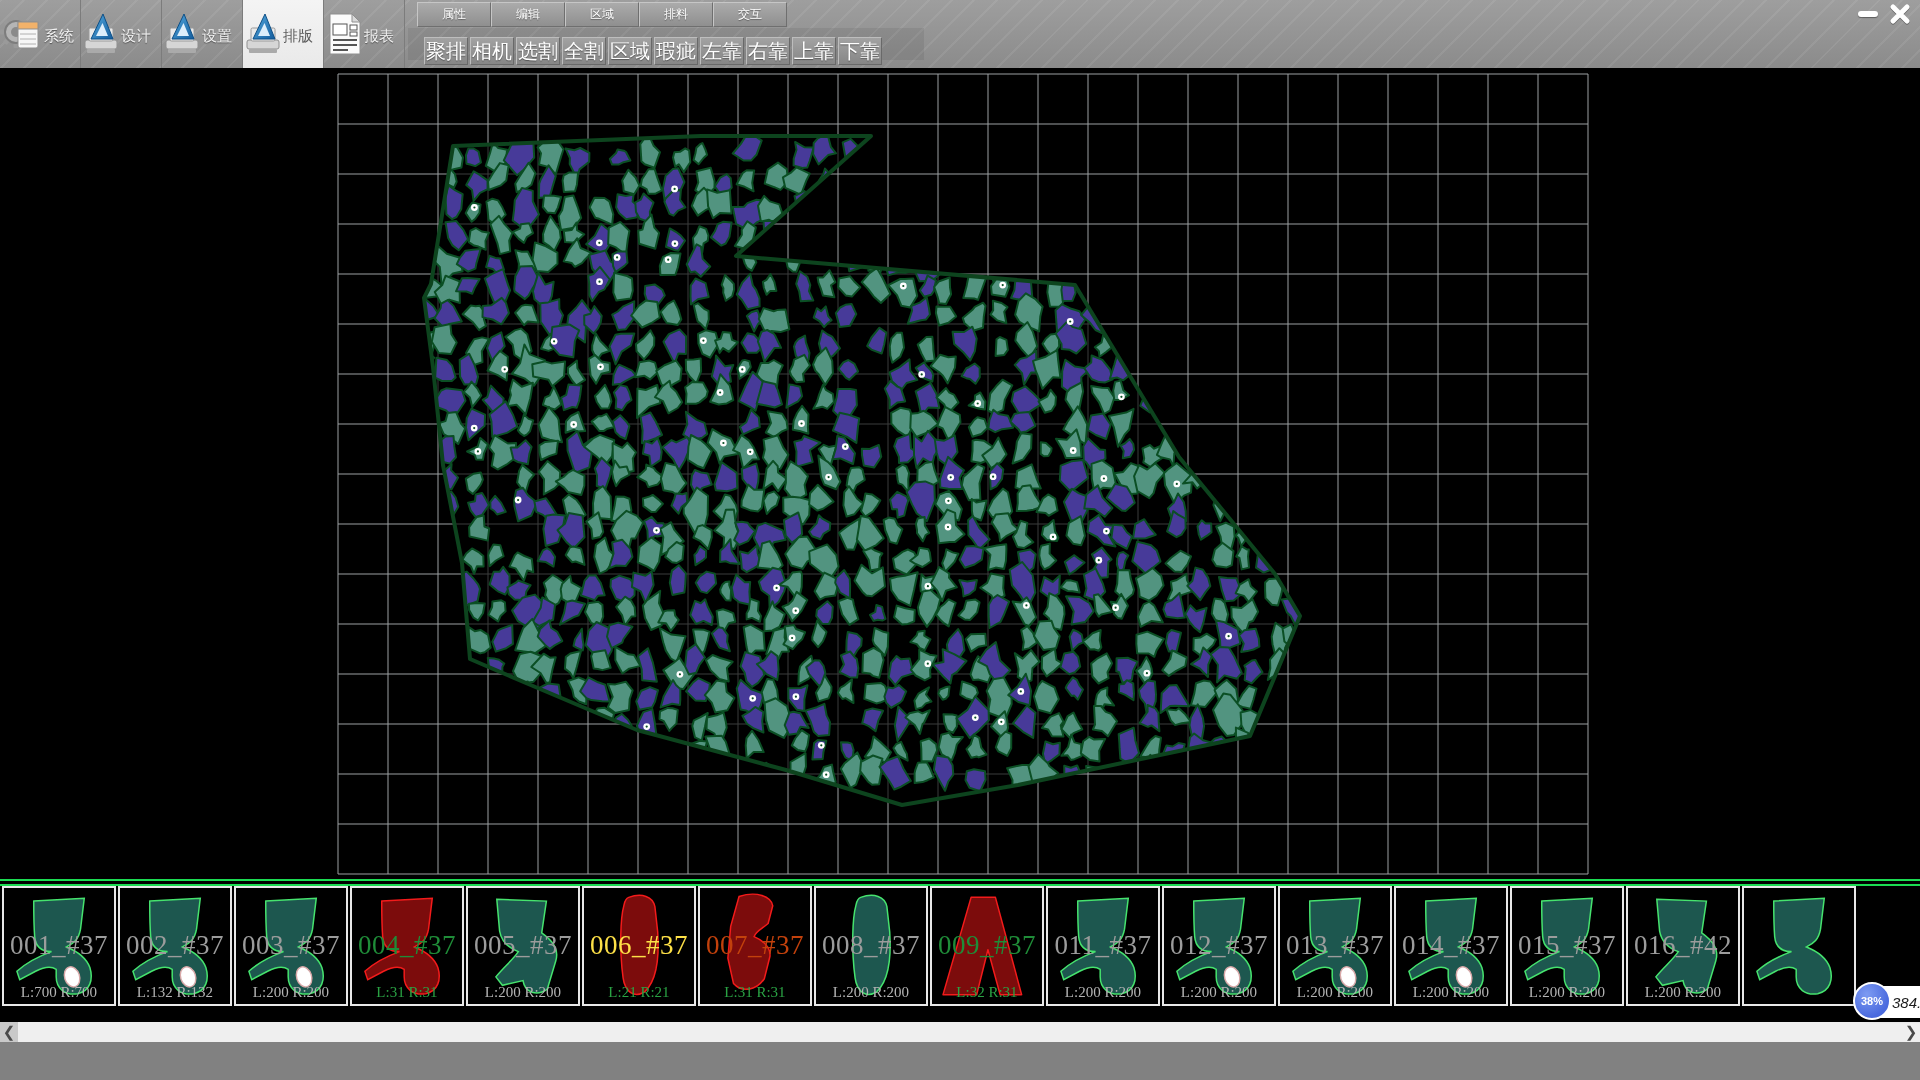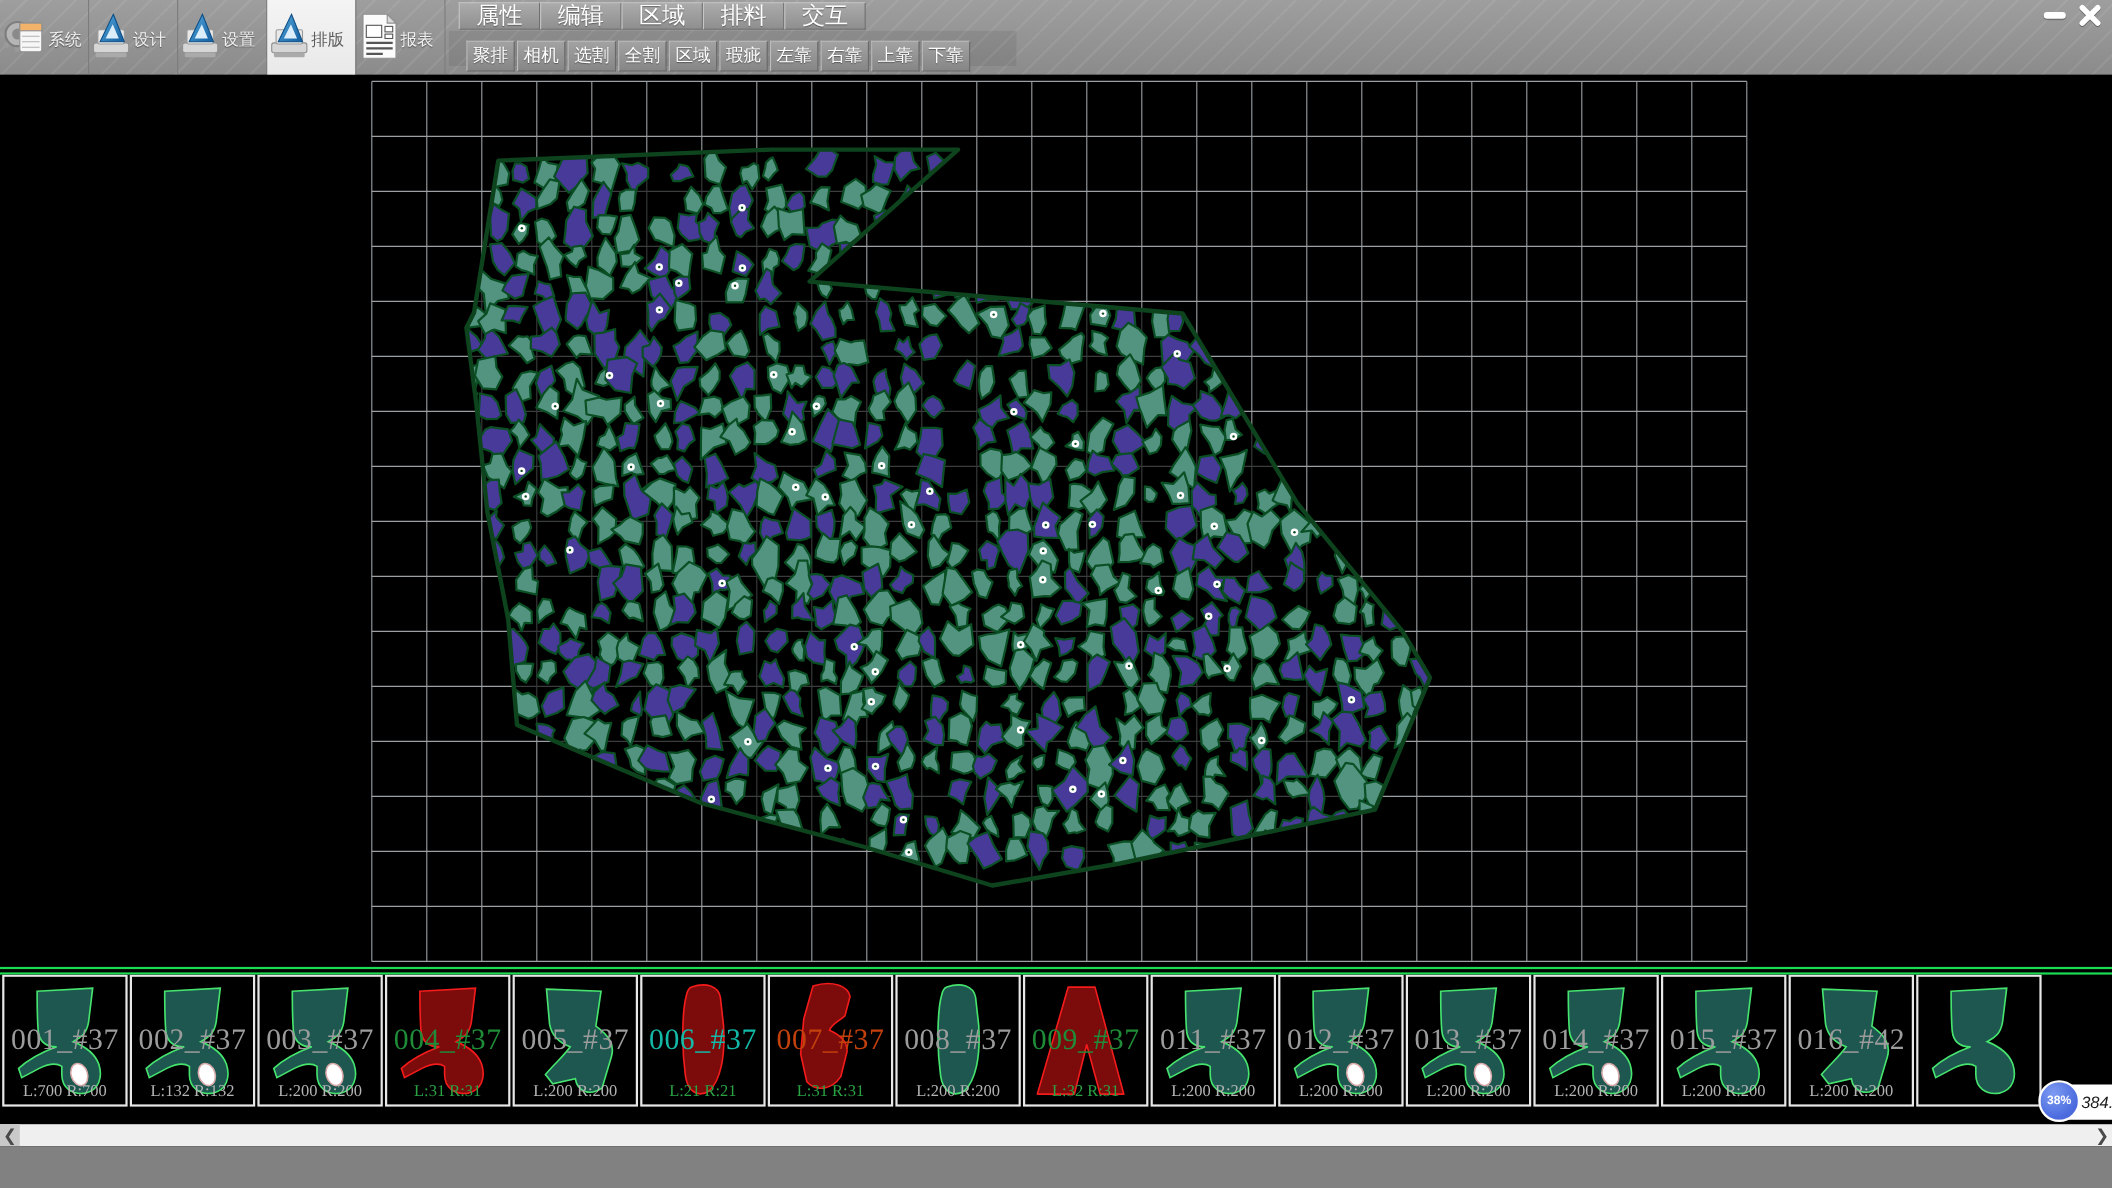--- a/index.html
+++ b/index.html
@@ -17,28 +17,28 @@
   .app-btn{width:81px;height:68px;box-sizing:border-box;border-right:1px solid #7c7c7c;
     display:flex;flex-direction:row;align-items:center;justify-content:flex-start;
     padding-top:3px;cursor:default;}
   .app-btn.active{background:linear-gradient(#f4f4f4,#e9e9e9);}
   .app-btn .lbl{font-size:15px;color:#f2f2f2;text-shadow:0 1px 1px rgba(0,0,0,.45);margin-top:1px;}
   .app-btn.active .lbl{color:#5c5c5c;text-shadow:none;}
   .menubar{position:absolute;left:417px;top:2px;display:flex;}
   .menu-btn{width:74px;height:25px;box-sizing:border-box;
     background:linear-gradient(#ababab,#8f8f8f);
     border:1px solid;border-color:#c6c6c6 #6f6f6f #6f6f6f #c6c6c6;
-    color:#fff;font-size:21px;text-align:center;line-height:23px;
+    color:#fff;font-size:12px;text-align:center;line-height:23px;
     text-shadow:0 1px 1px rgba(0,0,0,.4);}
   .toolstrip{position:absolute;left:408px;top:28px;height:32px;width:500px;
     background:rgba(0,0,0,0.07);display:flex;align-items:center;padding-left:16px;}
   .tool-btn{width:44px;height:28px;margin-right:2px;box-sizing:border-box;
     background:linear-gradient(#a2a2a2,#868686);
     border:1px solid;border-color:#bdbdbd #696969 #696969 #bdbdbd;
-    color:#fff;font-size:16px;text-align:center;line-height:26px;
+    color:#fff;font-size:20px;text-align:center;line-height:26px;
     text-shadow:0 1px 1px rgba(0,0,0,.4);margin-top:13px;}
   .winctl{position:absolute;top:3px;right:6px;display:flex;gap:4px;}
   .winbtn{width:28px;height:21px;display:flex;align-items:center;justify-content:center;}
   .min-glyph{width:20px;height:6px;background:#fff;border-radius:3px;box-shadow:0 1px 1px rgba(0,0,0,.4);}
 
   
   .workarea{position:absolute;left:0;top:68px;width:1920px;height:811px;background:#000;}
   .workarea svg{position:absolute;left:0;top:0;}
 
   
@@ -1303,21 +1303,21 @@
         <svg width="110" height="116" viewBox="0 0 110 124">
          <path d="M27,12 L80,14 L75,48 C86,56 94,65 90,78 L81,108 C70,116 57,112 55,99 L33,104 L26,95 C35,84 44,77 50,68 C39,64 32,57 30,46 Z" fill="#1d574f" stroke="#46e36e" stroke-width="1.6"></path>
        </svg>
        <div class="tid" style="color:#9c9c9c">005_#37</div>
        <div class="tlr" style="color:#b4b4b4">L:200 R:200</div>
       </div>
       <div class="thumb">
         <svg width="110" height="116" viewBox="0 0 110 124">
          <path d="M44,10 C58,5 70,9 72,20 L75,47 C77,78 72,101 61,111 C50,118 40,111 38,96 C34,67 35,32 39,18 C40,13 41,11 44,10 Z" fill="#7c0c0c" stroke="#f31b1b" stroke-width="1.6"></path>
        </svg>
-       <div class="tid" style="color:#14b8a6">006_#37</div>
+       <div class="tid" style="color:#fde047">006_#37</div>
        <div class="tlr" style="color:#2aa344">L:21 R:21</div>
       </div>
       <div class="thumb">
         <svg width="110" height="116" viewBox="0 0 110 124">
          <path d="M38,9 C57,3 72,9 74,19 L69,38 C62,44 56,46 54,52 C63,56 72,62 71,73 L65,97 C56,110 41,112 32,102 L26,75 L29,41 Z" fill="#7c0c0c" stroke="#f31b1b" stroke-width="1.6"></path>
        </svg>
        <div class="tid" style="color:#c2410c">007_#37</div>
        <div class="tlr" style="color:#2aa344">L:31 R:31</div>
       </div>
       <div class="thumb">

